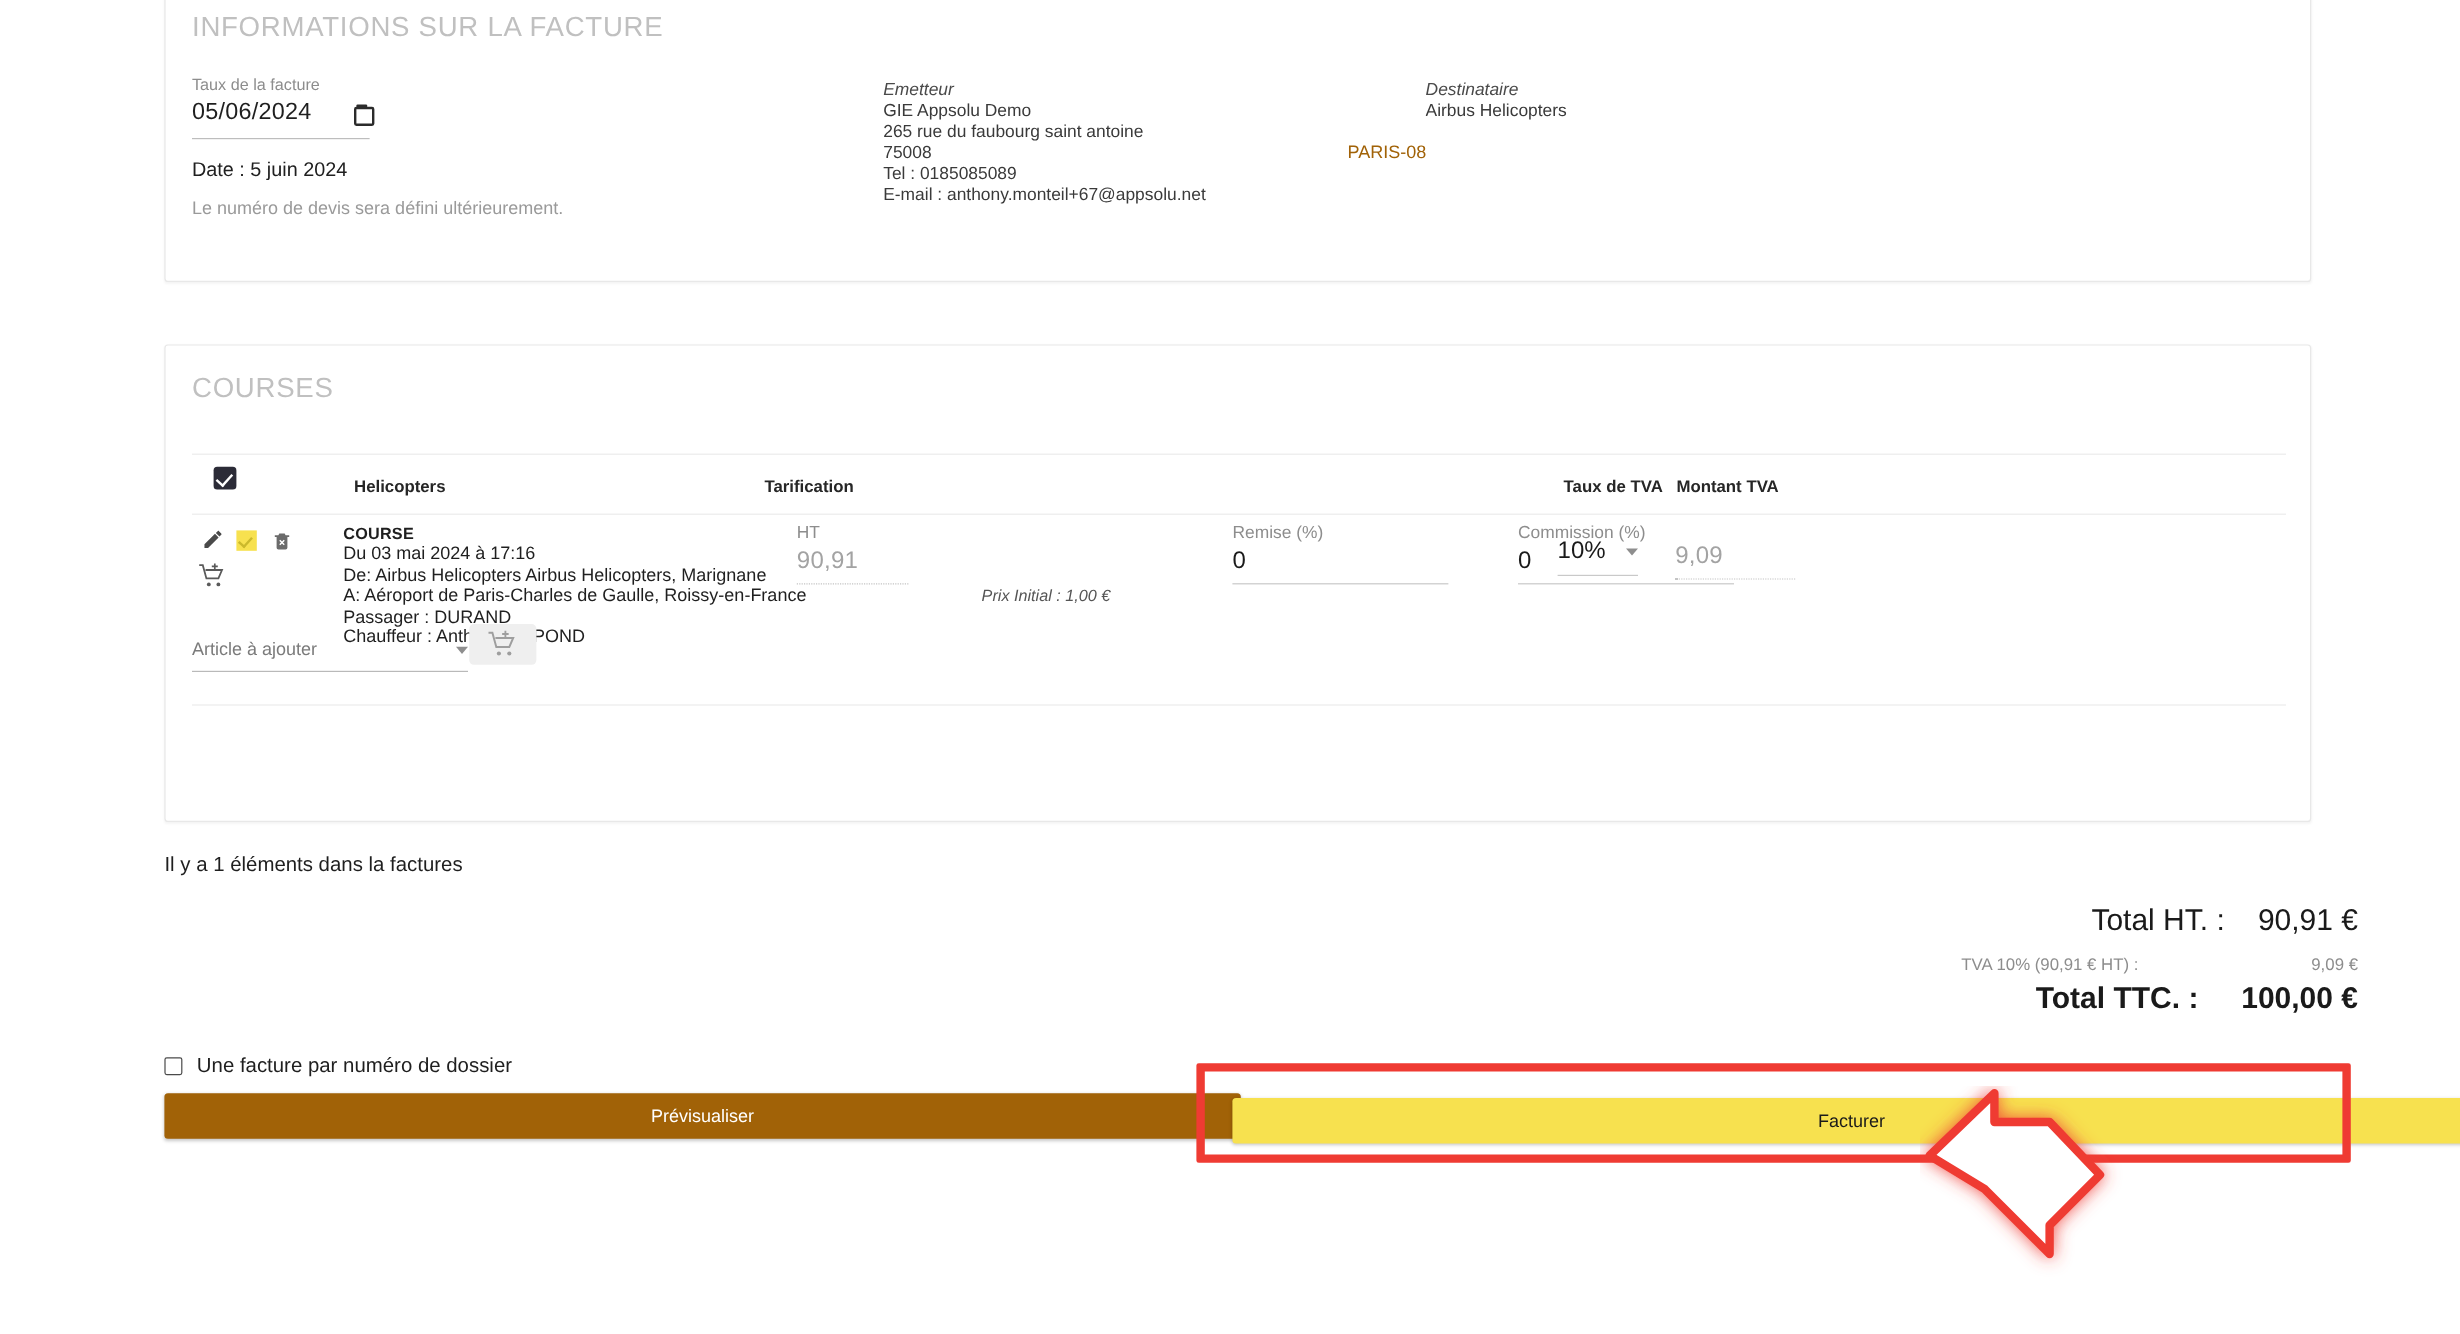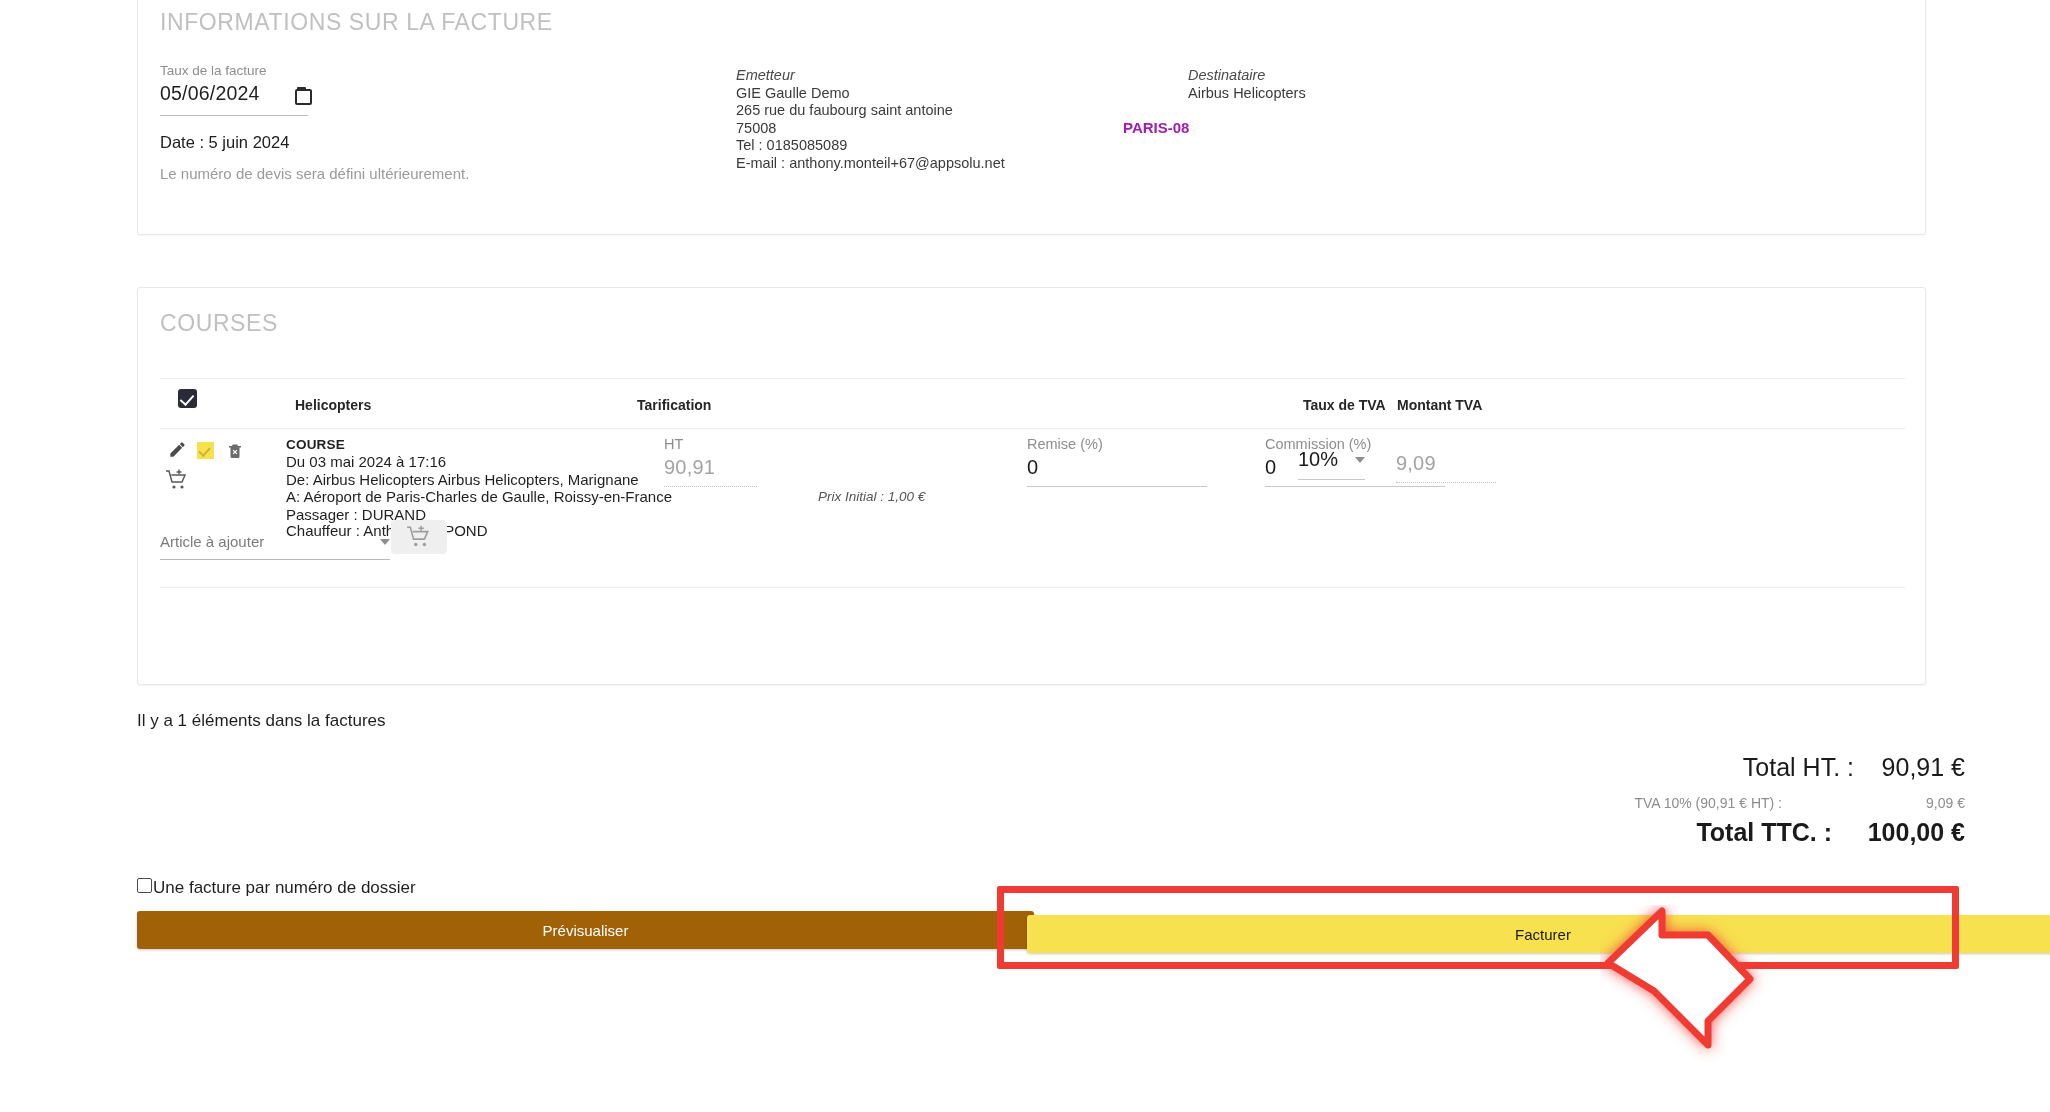--- a/index.html
+++ b/index.html
@@ -58,21 +58,21 @@
     position:absolute; left:22px; top:128px; width:148px; height:1px; background:#bdbdbd;
   }
   #date-text { position:absolute; left:22px; top:146px; font-size:16.5px; color:#202020; }
   #devis-note { position:absolute; left:22px; top:178px; font-size:15px; color:#9a9a9a; }
 
   
   .party { position: absolute; font-size: 14.5px; color:#3a3a3a; line-height: 17.6px; }
   .party .hdr { font-style: italic; color:#4a4a4a; }
   #emetteur { left: 598px; top: 80px; }
   #destinataire { left: 1050px; top: 80px; height: 34px; overflow: hidden; }
-  #paris08 { position:absolute; left:985px; top:132px; font-size:15px; color:#a21caf;font-weight:bold; }
+  #paris08 { position:absolute; left:985px; top:132px; font-size:15px; color:#a16207; }
 
   
   #courses-head-rule { position:absolute; left:22px; top:90px; width:1745px; height:1px; background:#ececec; }
   #courses-row-rule  { position:absolute; left:22px; top:140px; width:1745px; height:1px; background:#ececec; }
   #courses-bottom-rule { position:absolute; left:22px; top:299px; width:1745px; height:1px; background:#ececec; }
 
   .th { position:absolute; font-size:14px; font-weight:bold; color:#262626; }
   #th-desc { left: 157px; top: 109px; }
   #th-tarif { left: 499px; top: 109px; }
   #th-taux { left: 1165px; top: 109px; }
@@ -142,21 +142,21 @@
   
   #count-line { position:absolute; left:137px; top:711px; font-size:17px; color:#1f1f1f; }
   #tot-ht-label { position:absolute; right:196px; top:753px; font-size:25px; color:#1a1a1a; text-align:right; }
   #tot-ht-val   { position:absolute; right:85px; top:753px; font-size:25px; color:#1a1a1a; text-align:right; width:110px; }
   #tva-line-label { position:absolute; right:268px; top:795px; font-size:14px; color:#8d8d8d; text-align:right; }
   #tva-line-val   { position:absolute; right:85px; top:795px; font-size:14px; color:#8d8d8d; text-align:right; width:110px; }
   #tot-ttc-label { position:absolute; right:218px; top:818px; font-size:25px; font-weight:bold; color:#1a1a1a; text-align:right; }
   #tot-ttc-val   { position:absolute; right:85px; top:818px; font-size:25px; font-weight:bold; color:#1a1a1a; text-align:right; width:133px; }
 
   
-  #dossier-row { position:absolute; left:137px; top:878px; display:flex; align-items:flex-start; gap:1px; }
+  #dossier-row { position:absolute; left:137px; top:878px; display:flex; align-items:center; gap:12px; }
   .cb-empty { width:15px; height:15px; border:1.6px solid #4a4a4a; border-radius:2px; background:#fff; }
   #dossier-label { font-size:17px; color:#1f1f1f; }
 
   .btn {
     position:absolute; height:38px; border-radius:3px;
     display:flex; align-items:center; justify-content:center;
     font-size:15px; box-shadow: 0 1px 3px rgba(0,0,0,0.22);
     cursor:pointer; user-select:none;
   }
   #btn-preview { left:137px; top:911px; width:897px; background:#a16207; color:#ffffff; }
@@ -186,21 +186,21 @@
         <span class="cal-ico"></span>
       </div>
     </div>
     <div id="date-underline"></div>
 
     <div id="date-text">Date : 5 juin 2024</div>
     <div id="devis-note">Le numéro de devis sera défini ultérieurement.</div>
 
     <div class="party" id="emetteur">
       <div class="hdr">Emetteur</div>
-      <div>GIE Gaulle Demo</div>
+      <div>GIE Appsolu Demo</div>
       <div>265 rue du faubourg saint antoine</div>
       <div>75008</div>
       <div>Tel : 0185085089</div>
       <div>E-mail : anthony.monteil+67@appsolu.net</div>
     </div>
 
     <div class="party" id="destinataire">
       <div class="hdr">Destinataire</div>
       <div>Airbus Helicopters</div>
     </div>

